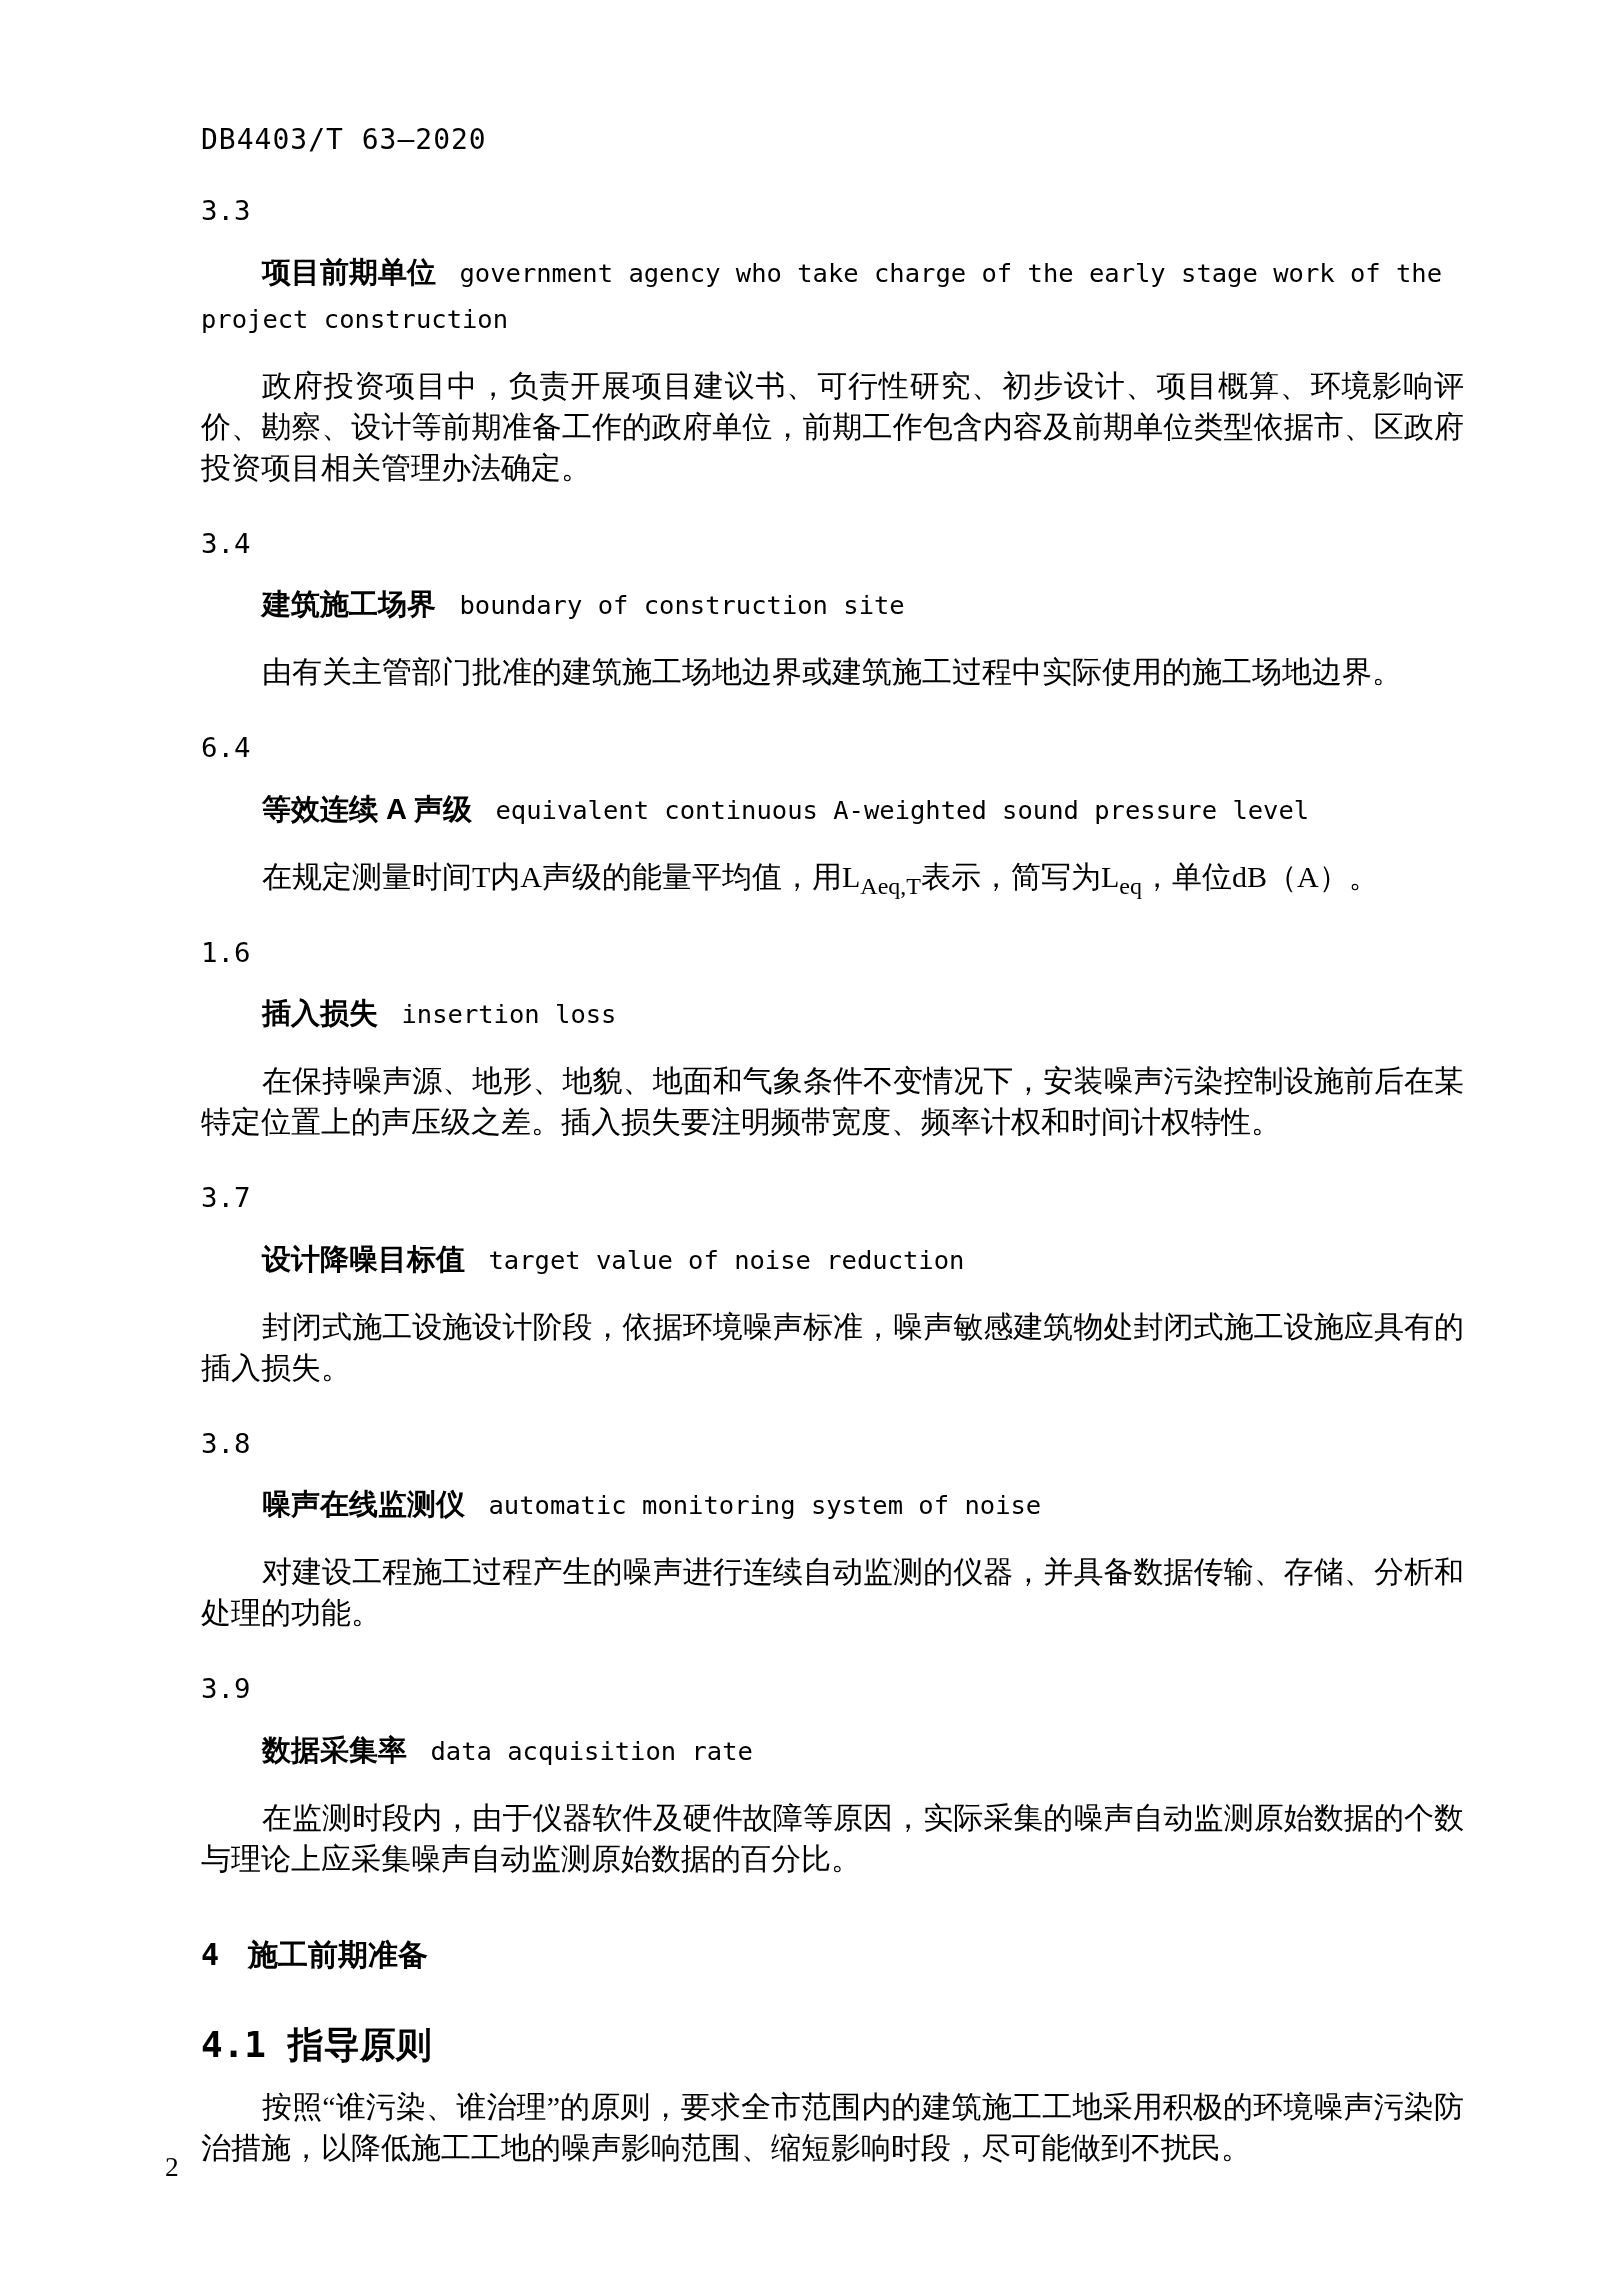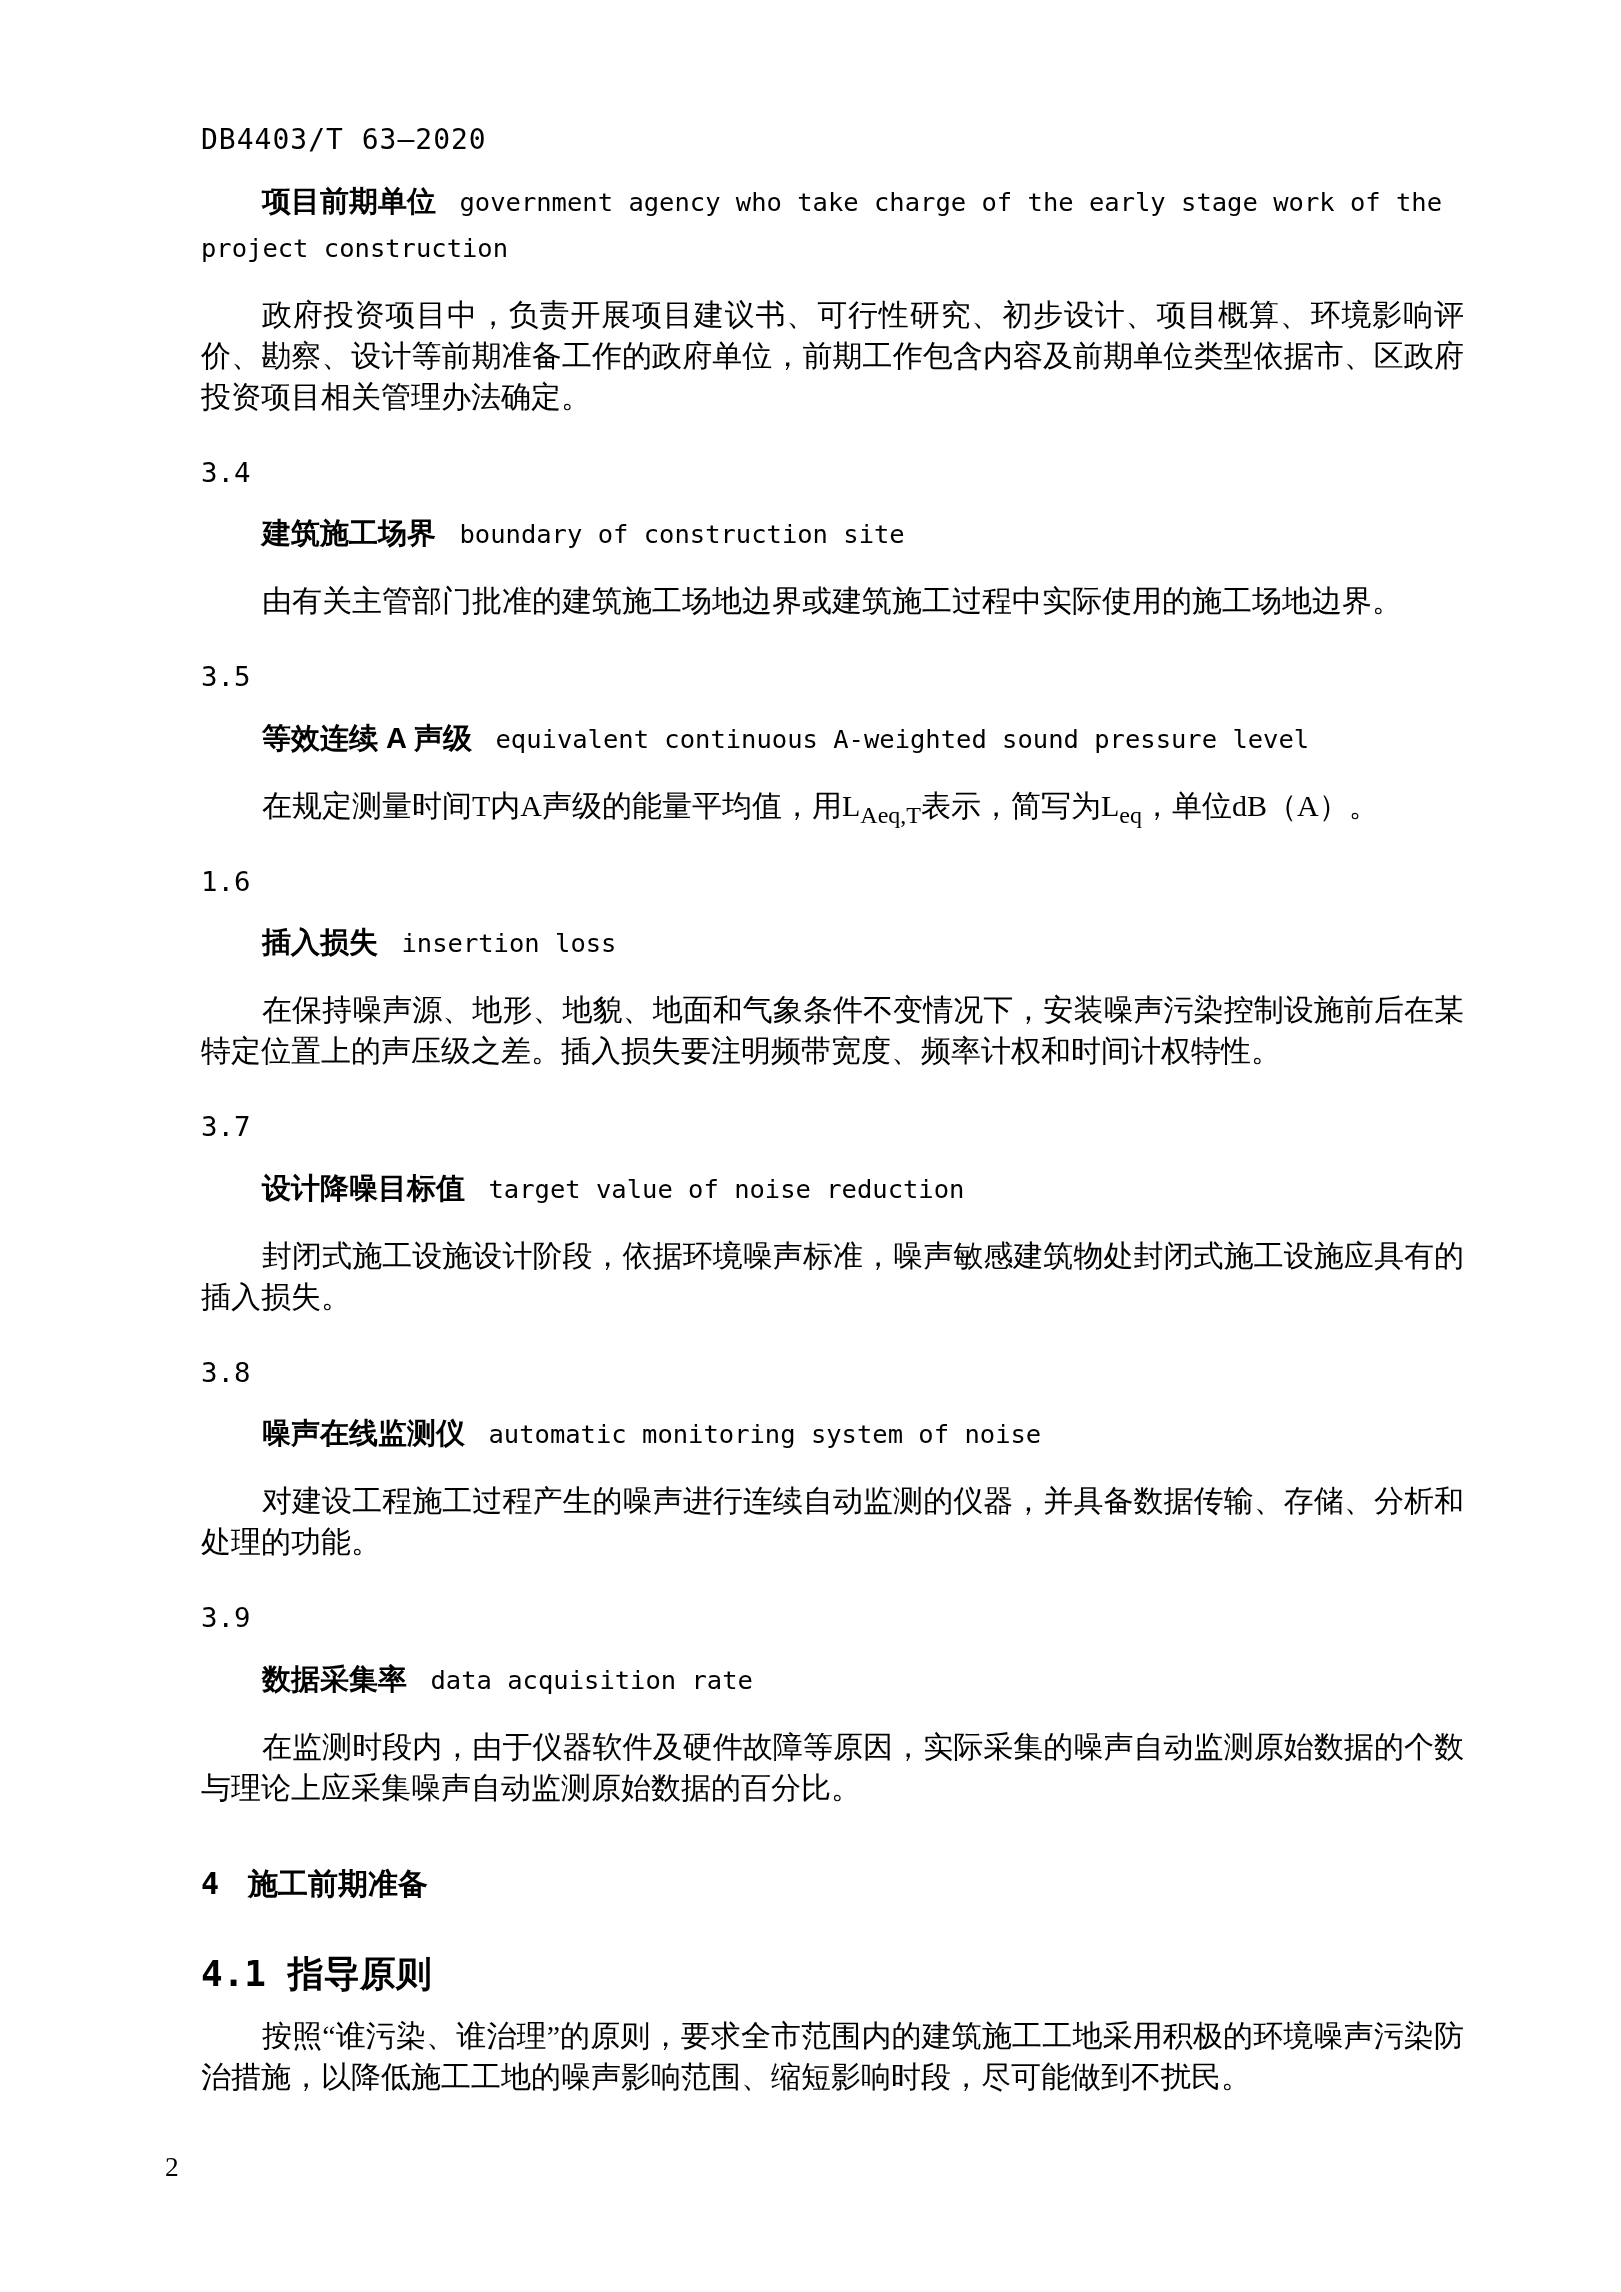--- a/index.html
+++ b/index.html
@@ -95,32 +95,33 @@
 </style>
 </head>
 <body>
 
 <div class="page">
   <div class="content">
 
     <p class="doc-header">DB4403/T 63—2020</p>
 
     <section>
+      <p class="sec-num">3.3</p>
       <p class="term"><span class="term-zh">项目前期单位</span><span class="term-en">government agency who take charge of the early stage work of the project construction</span></p>
       <p class="body-p">政府投资项目中，负责开展项目建议书、可行性研究、初步设计、项目概算、环境影响评价、勘察、设计等前期准备工作的政府单位，前期工作包含内容及前期单位类型依据市、区政府投资项目相关管理办法确定。</p>
     </section>
 
     <section>
       <p class="sec-num">3.4</p>
       <p class="term"><span class="term-zh">建筑施工场界</span><span class="term-en">boundary of construction site</span></p>
       <p class="body-p">由有关主管部门批准的建筑施工场地边界或建筑施工过程中实际使用的施工场地边界。</p>
     </section>
 
     <section>
-      <p class="sec-num">3.5</p>
+      <p class="sec-num">6.4</p>
       <p class="term"><span class="term-zh">等效连续 A 声级</span><span class="term-en">equivalent continuous A-weighted sound pressure level</span></p>
       <p class="body-p"><span>在规定测量时间T内A声级的能量平均值，用L</span><sub>Aeq,T</sub><span>表示，简写为L</span><sub>eq</sub><span>，单位dB（A）。</span></p>
     </section>
 
     <section>
       <p class="sec-num">1.6</p>
       <p class="term"><span class="term-zh">插入损失</span><span class="term-en">insertion loss</span></p>
       <p class="body-p">在保持噪声源、地形、地貌、地面和气象条件不变情况下，安装噪声污染控制设施前后在某特定位置上的声压级之差。插入损失要注明频带宽度、频率计权和时间计权特性。</p>
     </section>
 

